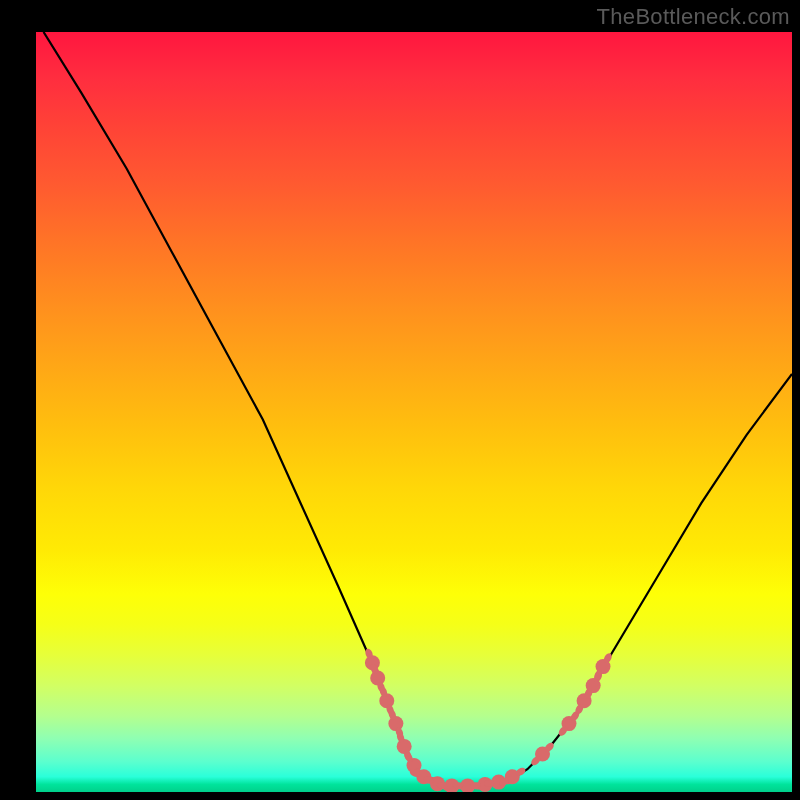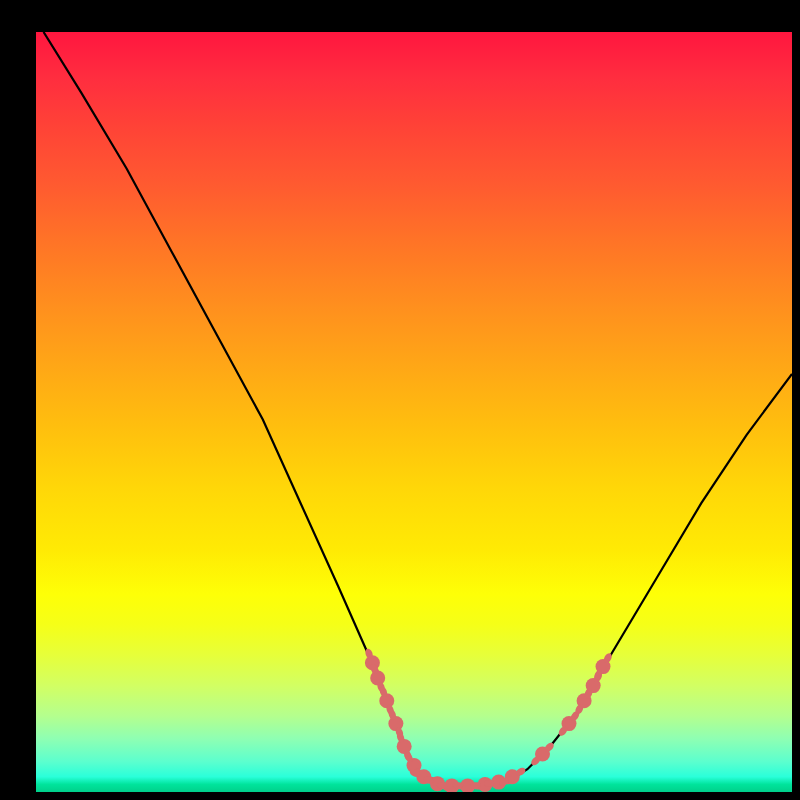--- a/index.html
+++ b/index.html
@@ -63,20 +63,21 @@
     left: 0;
     top: 0;
     width: 100%;
     height: 100%;
   }
 </style>
 </head>
 <body>
 
 <div class="chart-outer">
+  <div class="watermark">TheBottleneck.com</div>
   <div class="plot-area">
     <svg viewBox="0 0 756 760" preserveAspectRatio="none">
       <path id="curve-path" fill="none" stroke="#000000" stroke-width="2.2" d="M7.56,0.00 L45.36,60.80 L90.72,136.80 L136.08,220.40 L181.44,304.00 L226.80,387.60 L264.60,471.20 L302.40,554.80 L332.64,623.20 L355.32,684.00 L370.44,722.00 L385.56,744.80 L408.24,753.92 L438.48,754.68 L468.72,750.88 L491.40,737.20 L514.08,714.40 L544.32,676.40 L574.56,623.20 L619.92,547.20 L665.28,471.20 L710.64,402.80 L756.00,342.00"></path>
       <g id="marker-group">
           <g>
             <circle cx="336.42" cy="630.80" r="7.50" fill="#d96a6a"></circle>
             <ellipse cx="333.04" cy="621.74" rx="5.27" ry="3.41" fill="#d96a6a" transform="rotate(69.5 333.04 621.74)"></ellipse>
             <ellipse cx="339.80" cy="639.86" rx="5.27" ry="3.41" fill="#d96a6a" transform="rotate(69.5 339.80 639.86)"></ellipse>
           </g>
           <g>

